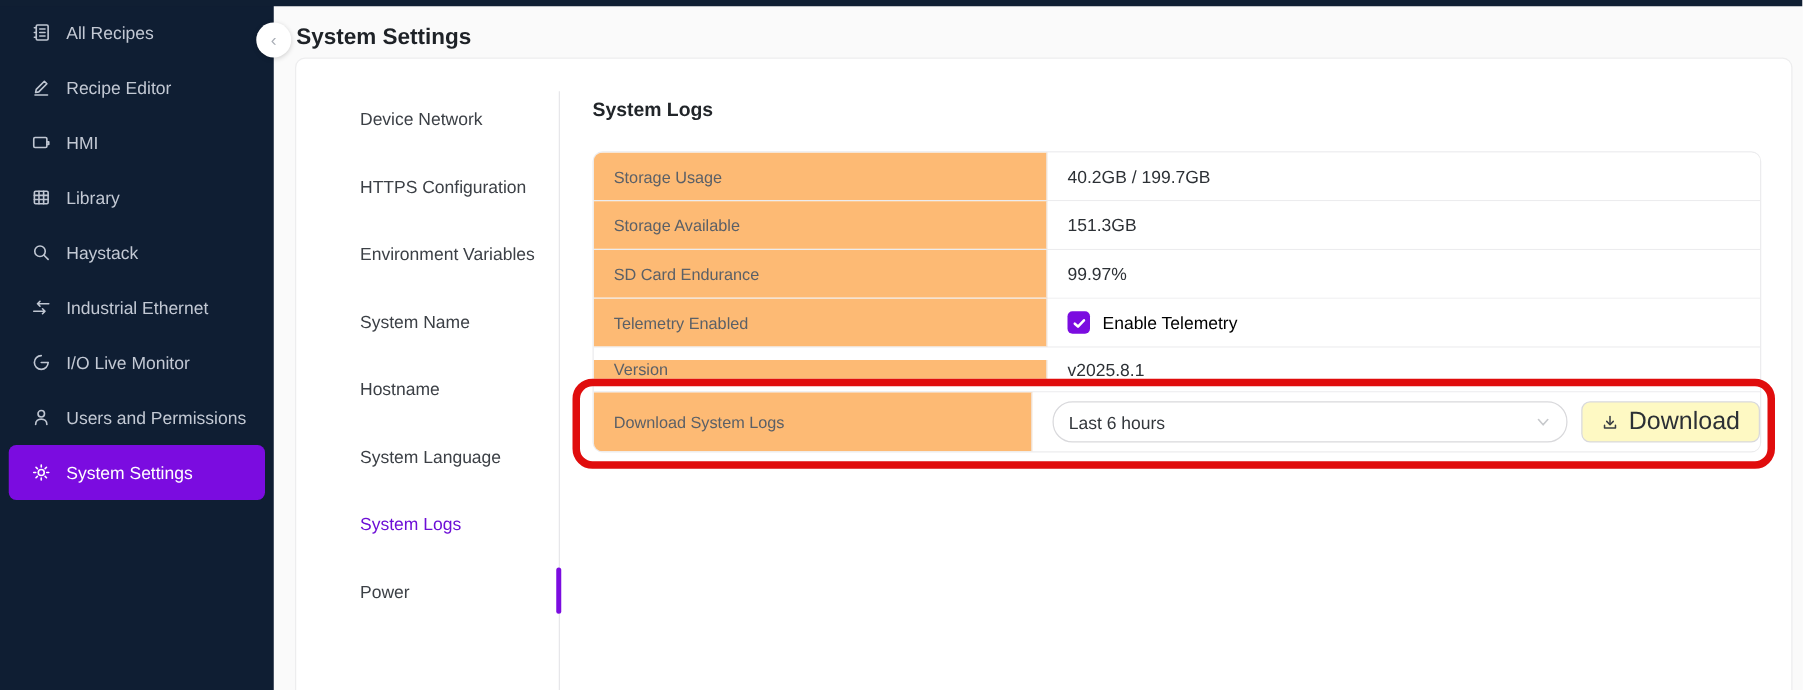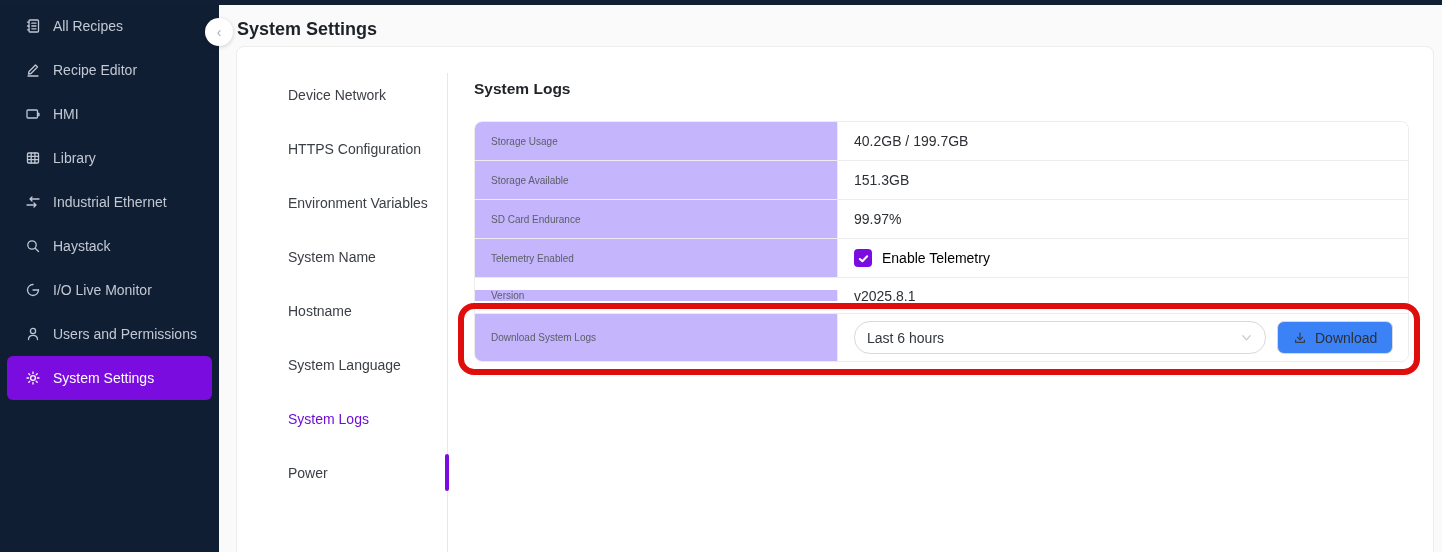--- a/index.html
+++ b/index.html
@@ -38,37 +38,37 @@
   .subnav-item { height:54px; display:flex; align-items:center; padding-left:51px; font-size:14px; color:#3c4046; cursor:pointer; }
   .subnav-item.active { color:#6d0fd6; }
   .subnav-active-bar { position:absolute; left:208px; top:407px; width:4px; height:37px; background:#7b0ce0; border-radius:2px; }
 
   
   .content-heading { position:absolute; left:237px; top:33px; font-size:15.5px; font-weight:700; color:#212529; }
 
   .props-table { position:absolute; left:237px; top:74px; width:935px; border:1px solid #ececee; border-radius:8px; overflow:hidden; background:#fff; }
   .prow { display:flex; border-bottom:1px solid #ececee; }
   .prow:last-child { border-bottom:none; }
-  .pcell-label { width:363px; background:#c4b5fd; border-right:1px solid #ececee; display:flex; align-items:center;
-                 padding-left:16px; font-size:10px; color:#5b6067; }
+  .pcell-label { width:363px; background:#fdba74; border-right:1px solid #ececee; display:flex; align-items:center;
+                 padding-left:16px; font-size:13px; color:#5b6067; }
   .pcell-value { flex:1; display:flex; align-items:center; padding-left:16px; font-size:14px; color:#2c3035; background:#fff; }
   .h39 { height:39px; } .h36 { height:36px;align-items:center; } .h47 { height:47px; }
 
   
   .cbx { width:18px; height:18px; border-radius:4px; background:#7b0ce0; display:flex; align-items:center; justify-content:center; cursor:pointer; }
   .cbx svg { stroke:#fff; fill:none; stroke-width:2.2; stroke-linecap:round; stroke-linejoin:round; }
   .cbx-label { margin-left:10px; color:#000000; }
 
   
   .dl-select { width:412px; height:33px; border:1px solid #d9d9dc; border-radius:16px; background:#fff;
                display:flex; align-items:center; padding:0 12px; font-size:14px; color:#33373c; cursor:pointer; }
   .dl-select .sel-text { flex:1; }
   .dl-select svg { stroke:#c7c9cc; fill:none; stroke-width:1.4; stroke-linecap:round; stroke-linejoin:round; }
-  .dl-btn { margin-left:11px; height:33px; padding:0 15px; border:1px solid #d9d9dc; border-radius:7px; background:#3b82f6;
-            display:flex; align-items:center; gap:8px; font-size:14px; color:#2c3035; cursor:pointer; }
+  .dl-btn { margin-left:11px; height:33px; padding:0 15px; border:1px solid #d9d9dc; border-radius:7px; background:#fef9c3;
+            display:flex; align-items:center; gap:8px; font-size:20px; color:#2c3035; cursor:pointer; }
   .dl-btn svg { stroke:#3a3e44; fill:none; stroke-width:1.4; stroke-linecap:round; stroke-linejoin:round; }
 
   
   .annotation { position:absolute; left:458px; top:303px; width:962px; height:72px;
                 border:6px solid #e00d0d; border-radius:16px; z-index:10; pointer-events:none; }
 </style>
 </head>
 <body>
 
 <div class="root">
@@ -121,35 +121,35 @@
               <line x1="6.2" y1="3" x2="6.2" y2="13"></line>
               <line x1="9.9" y1="3" x2="9.9" y2="13"></line>
             </svg>
         </span>
         <span>Library</span>
       </div>
 
       <div class="side-item">
         <span class="ic">
           <svg width="16" height="16" viewBox="0 0 16 16">
+              <circle cx="7" cy="7" r="4.2"></circle>
+              <line x1="10.2" y1="10.2" x2="13.5" y2="13.5"></line>
+            </svg>
+        </span>
+        <span>Haystack</span>
+      </div>
+
+      <div class="side-item">
+        <span class="ic">
+          <svg width="16" height="16" viewBox="0 0 16 16">
               <path d="M5 5 h9 M7 3 L5 5 L7 7"></path>
               <path d="M11 11 h-9 M9 9 L11 11 L9 13"></path>
             </svg>
         </span>
         <span>Industrial Ethernet</span>
-      </div>
-
-      <div class="side-item">
-        <span class="ic">
-          <svg width="16" height="16" viewBox="0 0 16 16">
-              <circle cx="7" cy="7" r="4.2"></circle>
-              <line x1="10.2" y1="10.2" x2="13.5" y2="13.5"></line>
-            </svg>
-        </span>
-        <span>Haystack</span>
       </div>
 
       <div class="side-item">
         <span class="ic">
           <svg width="16" height="16" viewBox="0 0 16 16">
               <path d="M13.5 8 A5.5 5.5 0 1 1 8 2.5"></path>
               <line x1="8" y1="8" x2="13.5" y2="8"></line>
             </svg>
         </span>
         <span>I/O Live Monitor</span>

